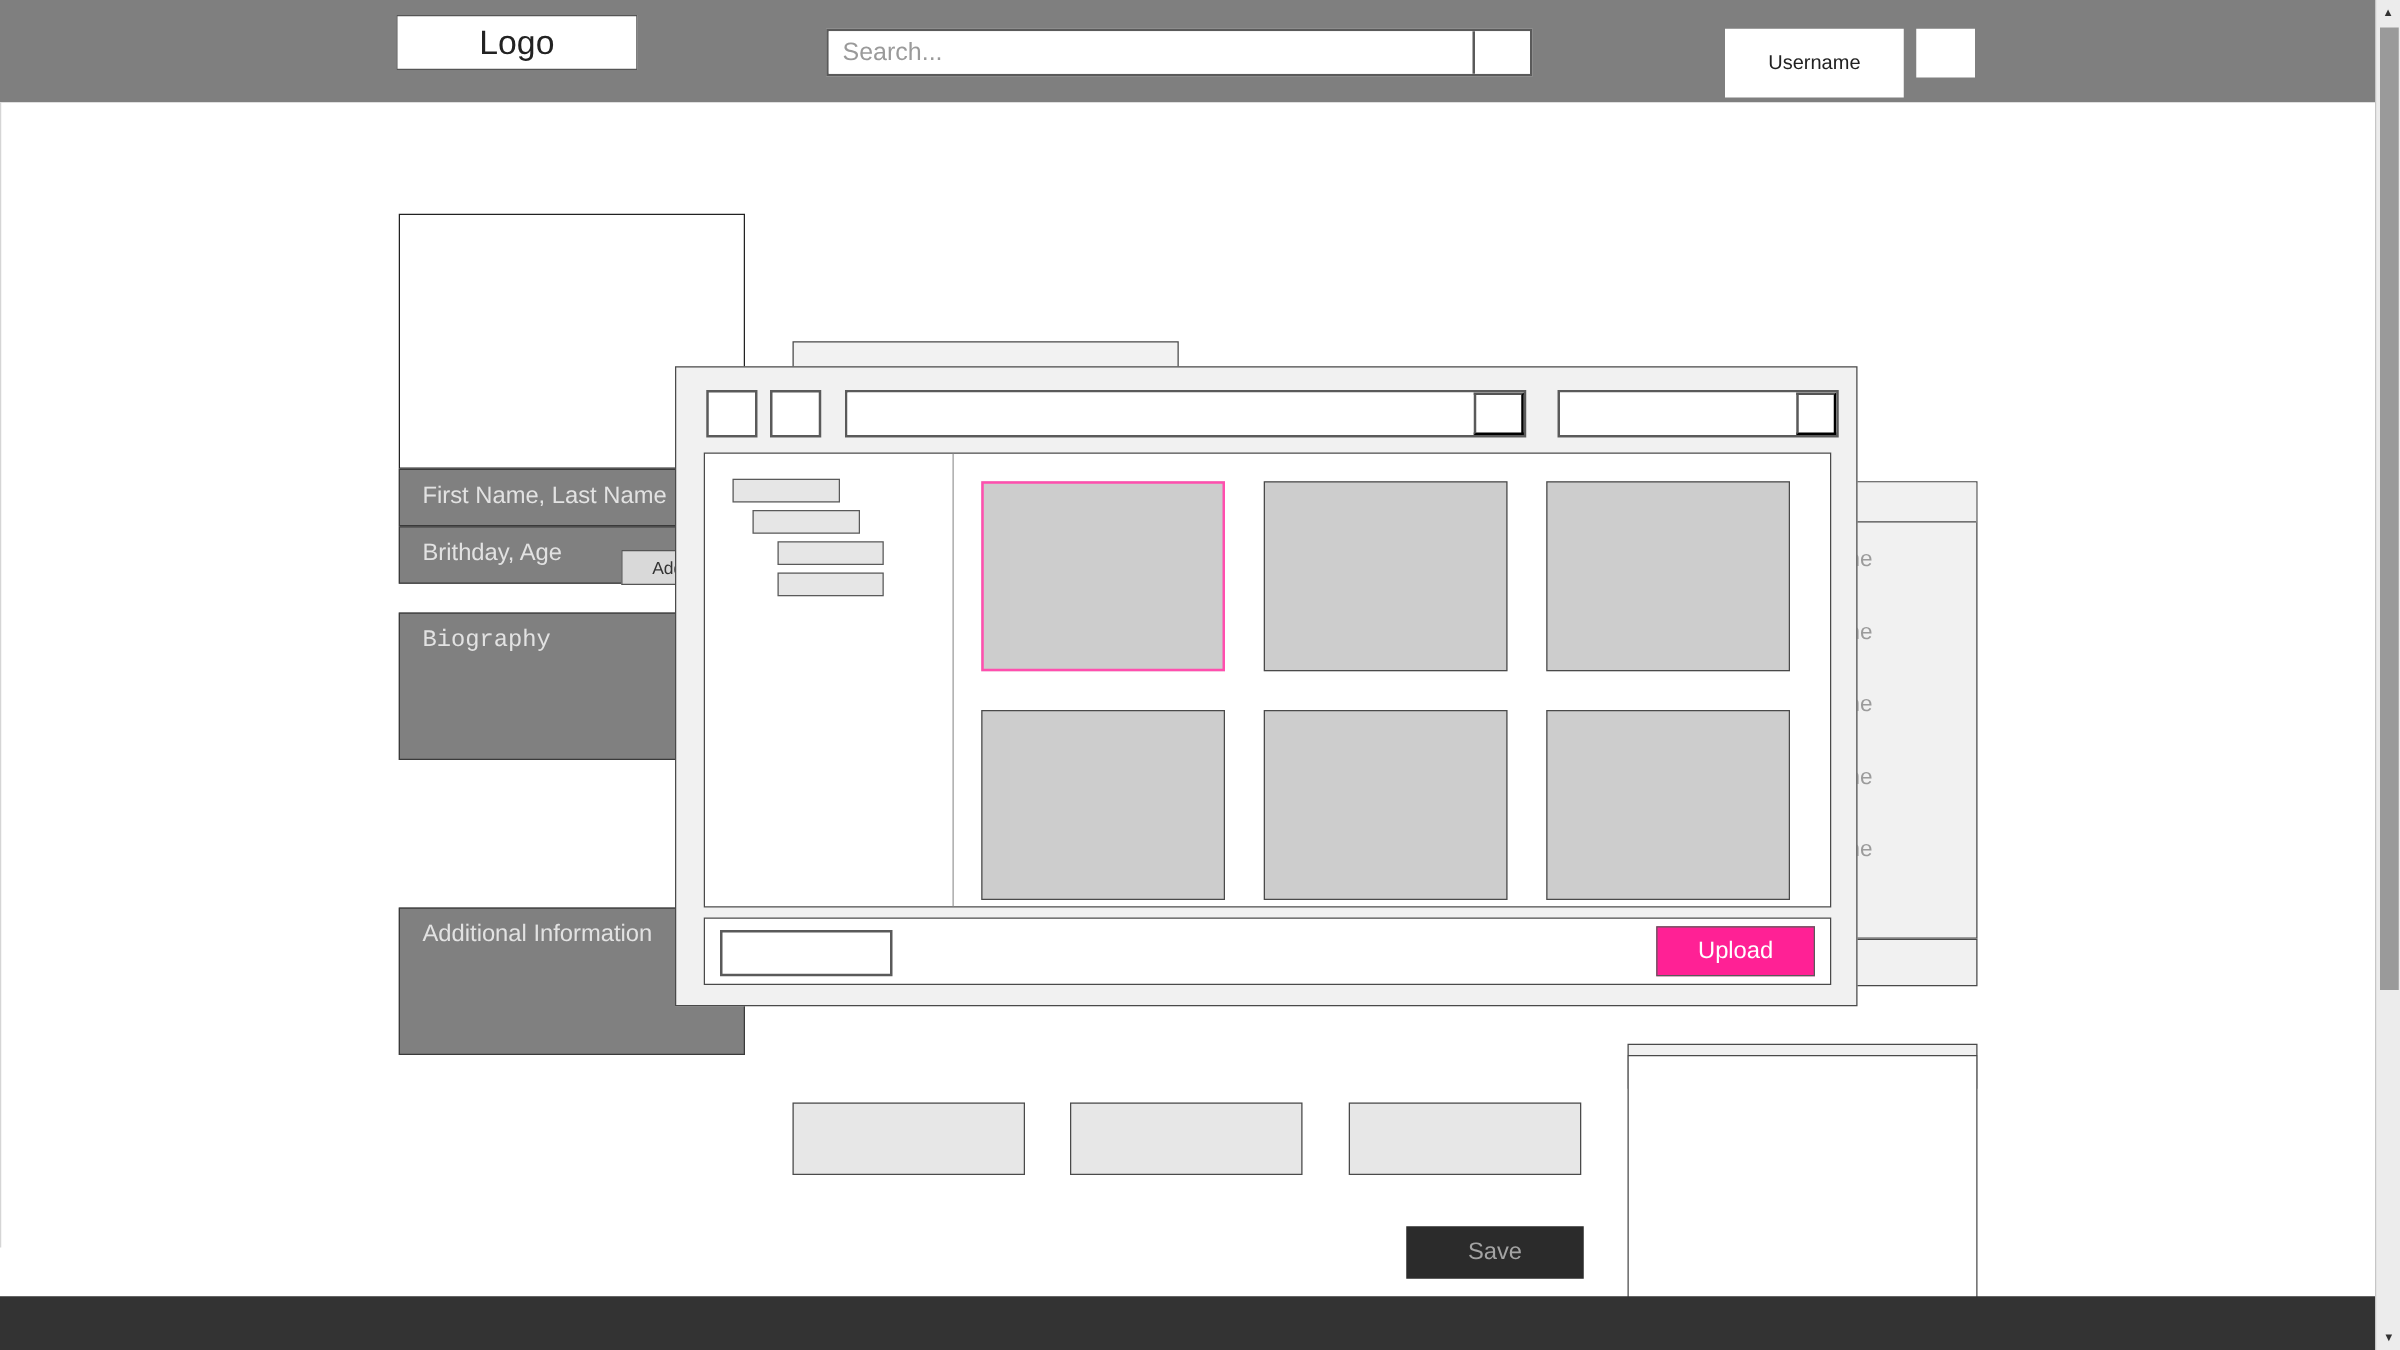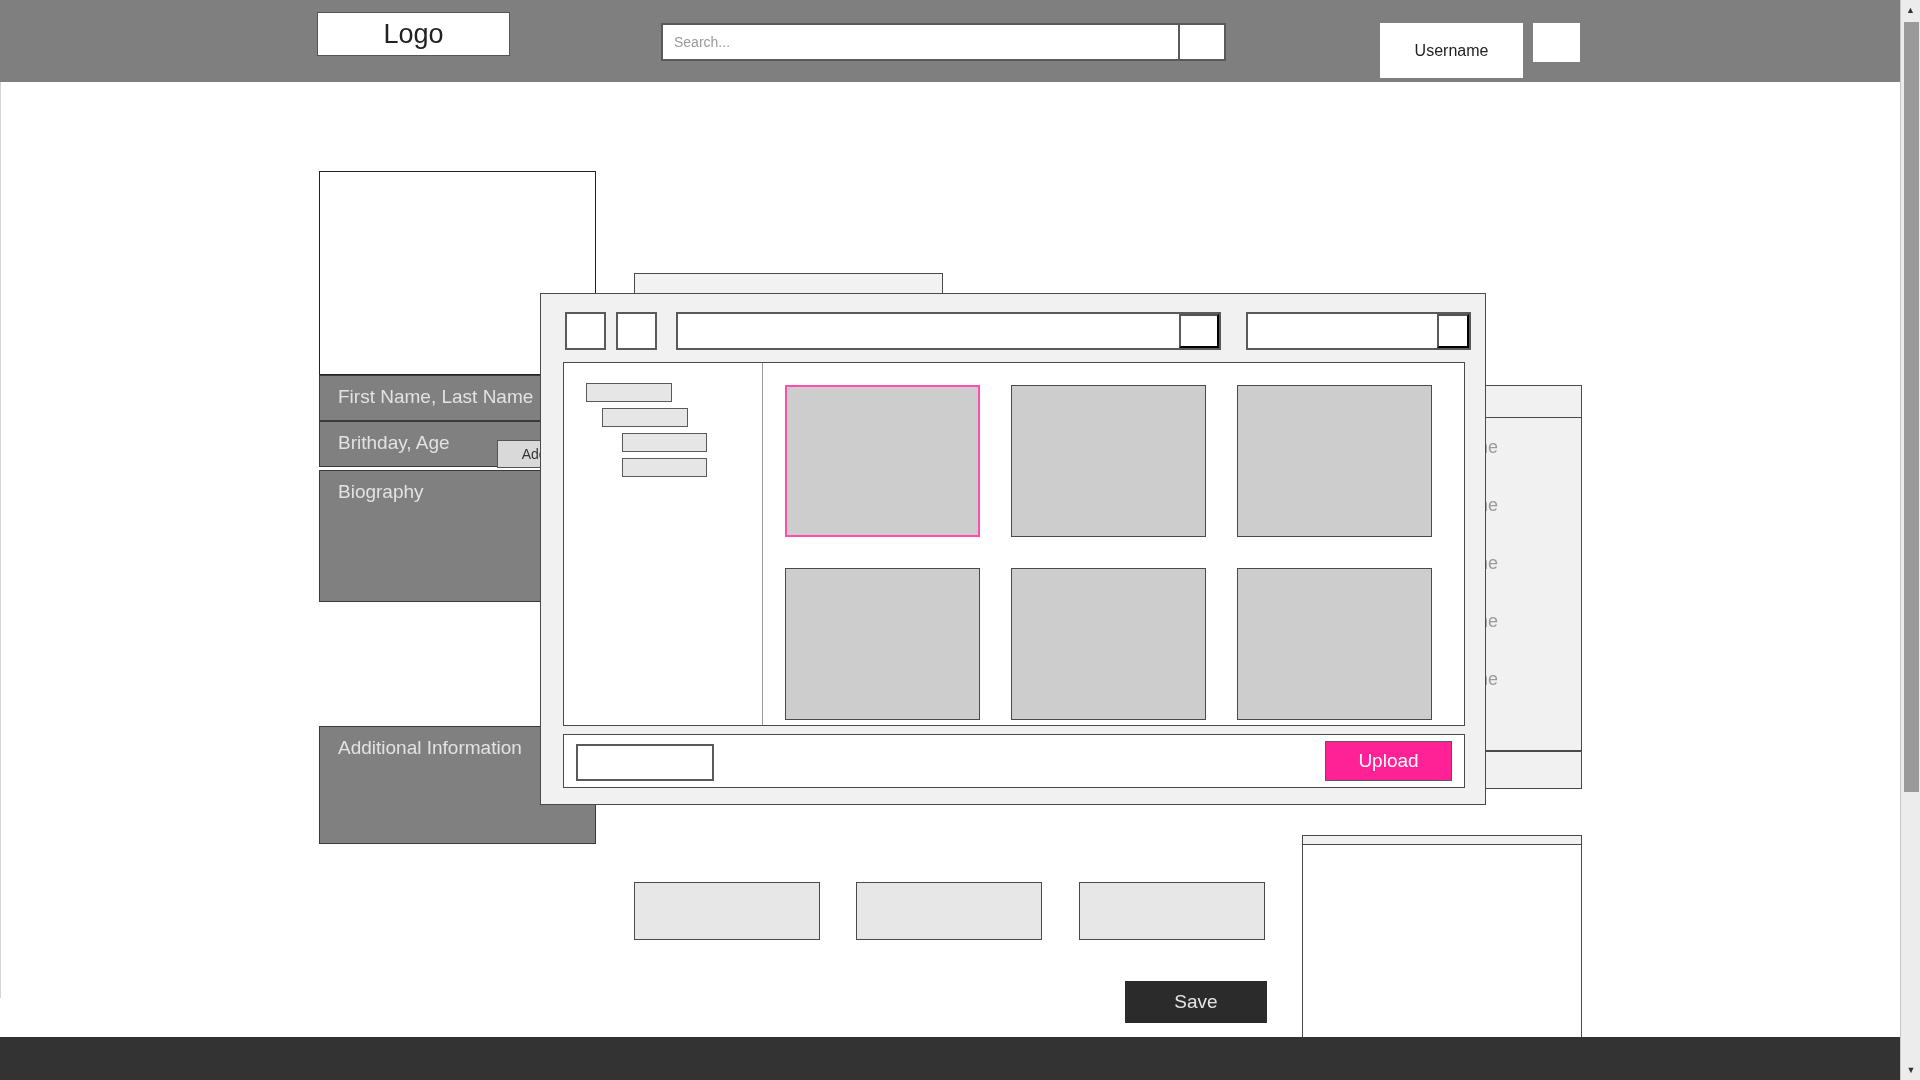--- a/index.html
+++ b/index.html
@@ -27,21 +27,21 @@
   .search-wrap {
     position: absolute; left: 661px; top: 23px;
     width: 565px; height: 38px;
     display: flex;
     border: 2px solid #5a5a5a; background: #fff;
   }
   .search-input {
     flex: 1; border: none; outline: none;
     background: #fff; padding-left: 11px;
     font-family: "Liberation Sans", sans-serif;
-    font-size: 14px; color: #444;
+    font-size: 20px; color: #444;
   }
   .search-input::placeholder { color: #9a9a9a; }
   .search-btn {
     width: 46px; border: none; border-left: 2px solid #5a5a5a;
     background: #fff; cursor: pointer;
   }
   .username-box {
     position: absolute; left: 1380px; top: 23px;
     width: 143px; height: 55px;
     background: #fff; display: flex;
@@ -77,21 +77,21 @@
   }
   .info-block {
     position: absolute; background: #808080;
     border: 1px solid #3a3a3a;
     color: #e2e2e2;
     font-size: 19px;
     padding: 10px 18px;
   }
   .name-row   { left: 318px; top: 293px; width: 277px; height: 46px; }
   .bday-row   { left: 318px; top: 339px; width: 277px; height: 46px; }
-  .bio-block  { left: 318px; top: 388px; width: 277px; height: 132px; }
+  .bio-block  { left: 318px; top: 408px; width: 277px; height: 118px; font-family: Liberation Mono, monospace; }
   .int-block  { left: 318px; top: 526px; width: 277px; height: 118px; }
   .addl-block { left: 318px; top: 644px; width: 277px; height: 118px; }
 
   
   .field-wide {
     position: absolute; left: 633px; top: 191px;
     width: 309px; height: 39px;
     background: #f2f2f2; border: 1px solid #4a4a4a;
   }
   .upload-btn-bg {
@@ -104,21 +104,21 @@
   .mini-field {
     position: absolute; background: #e7e7e7; border: 1px solid #4a4a4a;
   }
   .mini-a { left: 633px; top: 800px; width: 186px; height: 58px; }
   .mini-b { left: 855px; top: 800px; width: 186px; height: 58px; }
   .mini-c { left: 1078px; top: 800px; width: 186px; height: 58px; }
 
   .save-btn {
     position: absolute; left: 1124px; top: 899px;
     width: 142px; height: 42px;
-    background: #2b2b2b; color: #e5e5e5;
+    background: #2b2b2b; color: #a3a3a3;
     display: flex; align-items: center; justify-content: center;
     font-size: 19px; cursor: pointer;
   }
 
   
   .friends-panel {
     position: absolute; left: 1301px; top: 303px;
     width: 280px; height: 366px;
     background: #f1f1f1; border: 1px solid #4a4a4a;
   }

